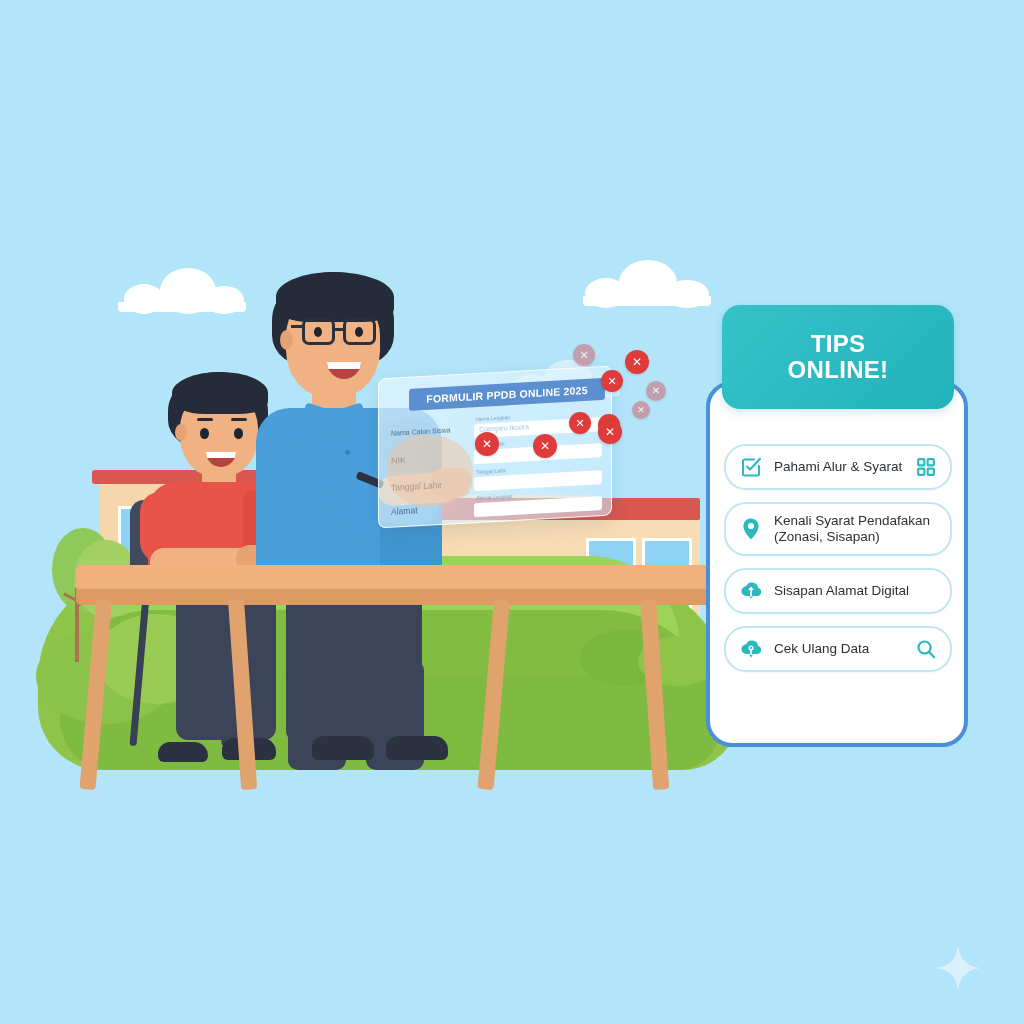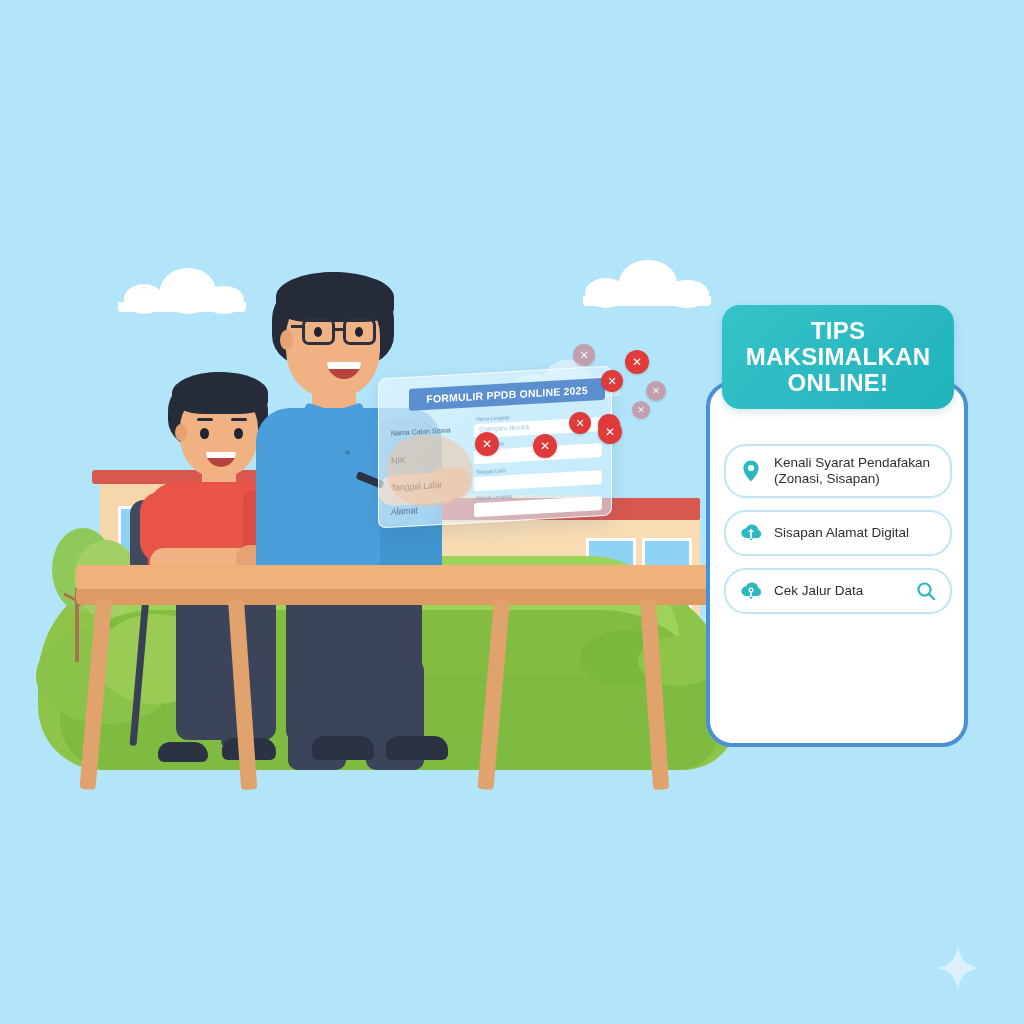--- a/index.html
+++ b/index.html
@@ -284,26 +284,42 @@
   <div class="xbadge" style="left:569px;top:412px;width:22px;height:22px;font-size:11px;">✕</div>
   <div class="xbadge" style="left:598px;top:414px;width:22px;height:22px;font-size:11px;">✕</div>
   <div class="xbadge" style="left:598px;top:420px;width:24px;height:24px;font-size:12px;">✕</div>
   <div class="xbadge" style="left:475px;top:432px;width:24px;height:24px;font-size:12px;">✕</div>
   <div class="xbadge" style="left:533px;top:434px;width:24px;height:24px;font-size:12px;">✕</div>
 
   <div id="tipsCard"></div>
 
   <div id="tipsBanner">
     <div class="tline">TIPS</div>
-    <div class="tline">MAKSIMALKAN</div>
     <div class="tline">ONLINE!</div>
   </div>
 
   <div id="tipsList">
 
+    <div class="tip-row">
+      <span class="tip-icon">
+        <svg width="24" height="24" viewBox="0 0 24 24" fill="none" stroke="#2bb8be" stroke-width="2" stroke-linecap="round" stroke-linejoin="round">
+          <path d="M20 11v8a1.5 1.5 0 0 1-1.5 1.5h-13A1.5 1.5 0 0 1 4 19V6a1.5 1.5 0 0 1 1.5-1.5H15"></path>
+          <polyline points="8,11.5 11,14.5 21,3.8"></polyline>
+        </svg>
+      </span>
+      <span class="tip-label">Pahami Alur &amp; Syarat</span>
+      <span class="tip-trail">
+        <svg width="20" height="20" viewBox="0 0 24 24" fill="none" stroke="#2bb8be" stroke-width="2.6">
+          <rect x="2.6" y="2.6" width="7.4" height="7.4" rx="1"></rect>
+          <rect x="14" y="2.6" width="7.4" height="7.4" rx="1"></rect>
+          <rect x="2.6" y="14" width="7.4" height="7.4" rx="1"></rect>
+          <rect x="14" y="14" width="7.4" height="7.4" rx="1"></rect>
+        </svg>
+      </span>
+    </div>
 
     <div class="tip-row tall">
       <span class="tip-icon">
         <svg width="24" height="24" viewBox="0 0 24 24" fill="#2bb8be">
           <path d="M12 1.6c-4.2 0-7.6 3.4-7.6 7.6 0 5.7 7.6 13.2 7.6 13.2s7.6-7.5 7.6-13.2c0-4.2-3.4-7.6-7.6-7.6z"></path>
           <circle cx="12" cy="9" r="3.1" fill="#ffffff"></circle>
         </svg>
       </span>
       <span class="tip-label">
         <span>Kenali Syarat Pendafakan</span><br>
@@ -330,21 +346,21 @@
         <svg width="26" height="26" viewBox="0 0 26 26" fill="#2bb8be">
           <path d="M20.2 10.1a6.3 6.3 0 0 0-12-1.9A4.9 4.9 0 0 0 3.4 13a4.9 4.9 0 0 0 4.9 4.9h11.4a4 4 0 0 0 .5-7.8z"></path>
           <path d="M13 21.4l-1.9-3h3.8z" fill="#2bb8be"></path>
           <g fill="#ffffff">
             <circle cx="13" cy="11.9" r="2.5"></circle>
             <rect x="12.2" y="13.4" width="1.6" height="5.6" rx=".7"></rect>
           </g>
           <circle cx="13" cy="11.9" r="1.1" fill="#2bb8be"></circle>
         </svg>
       </span>
-      <span class="tip-label">Cek Jalur Data</span>
+      <span class="tip-label">Cek Ulang Data</span>
       <span class="tip-trail">
         <svg width="22" height="22" viewBox="0 0 24 24" fill="none" stroke="#2bb8be" stroke-width="2.4" stroke-linecap="round">
           <circle cx="10.4" cy="10.4" r="6.6"></circle>
           <line x1="15.4" y1="15.4" x2="21" y2="21"></line>
         </svg>
       </span>
     </div>
 
   </div>
 

